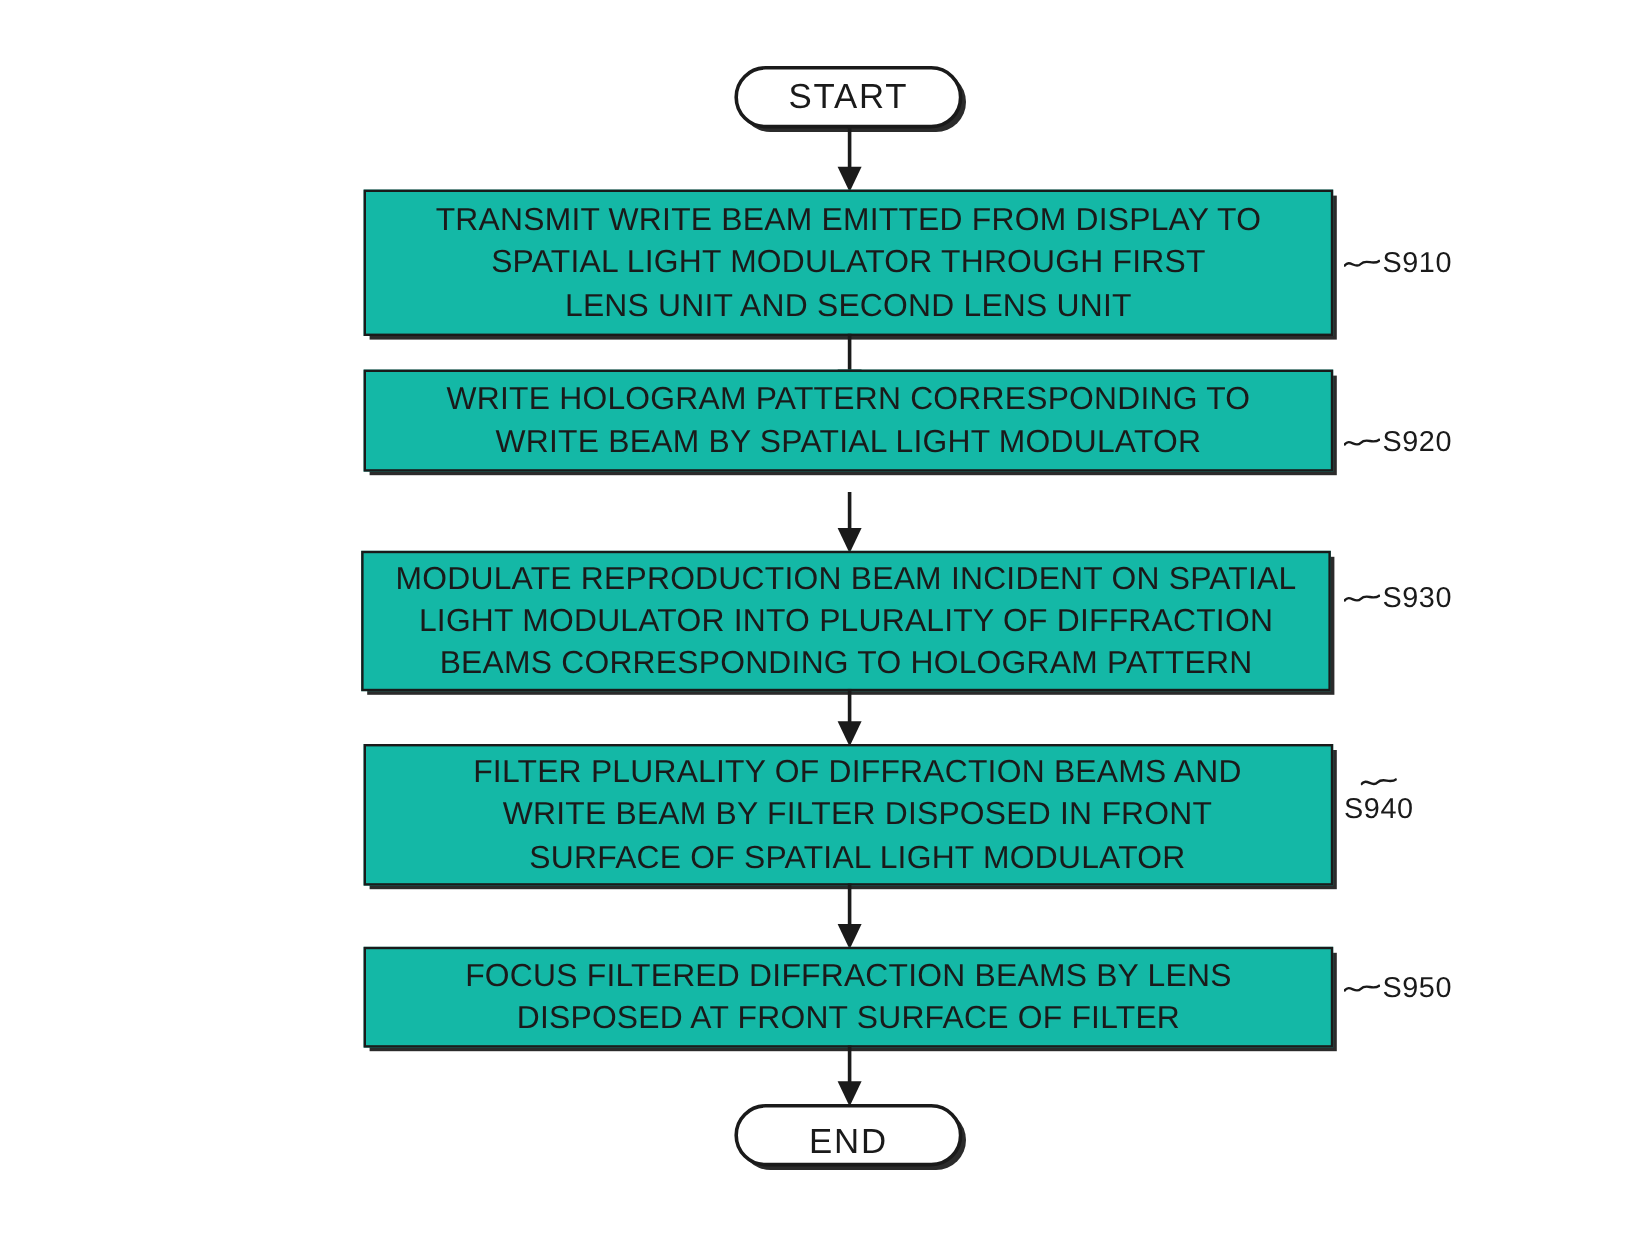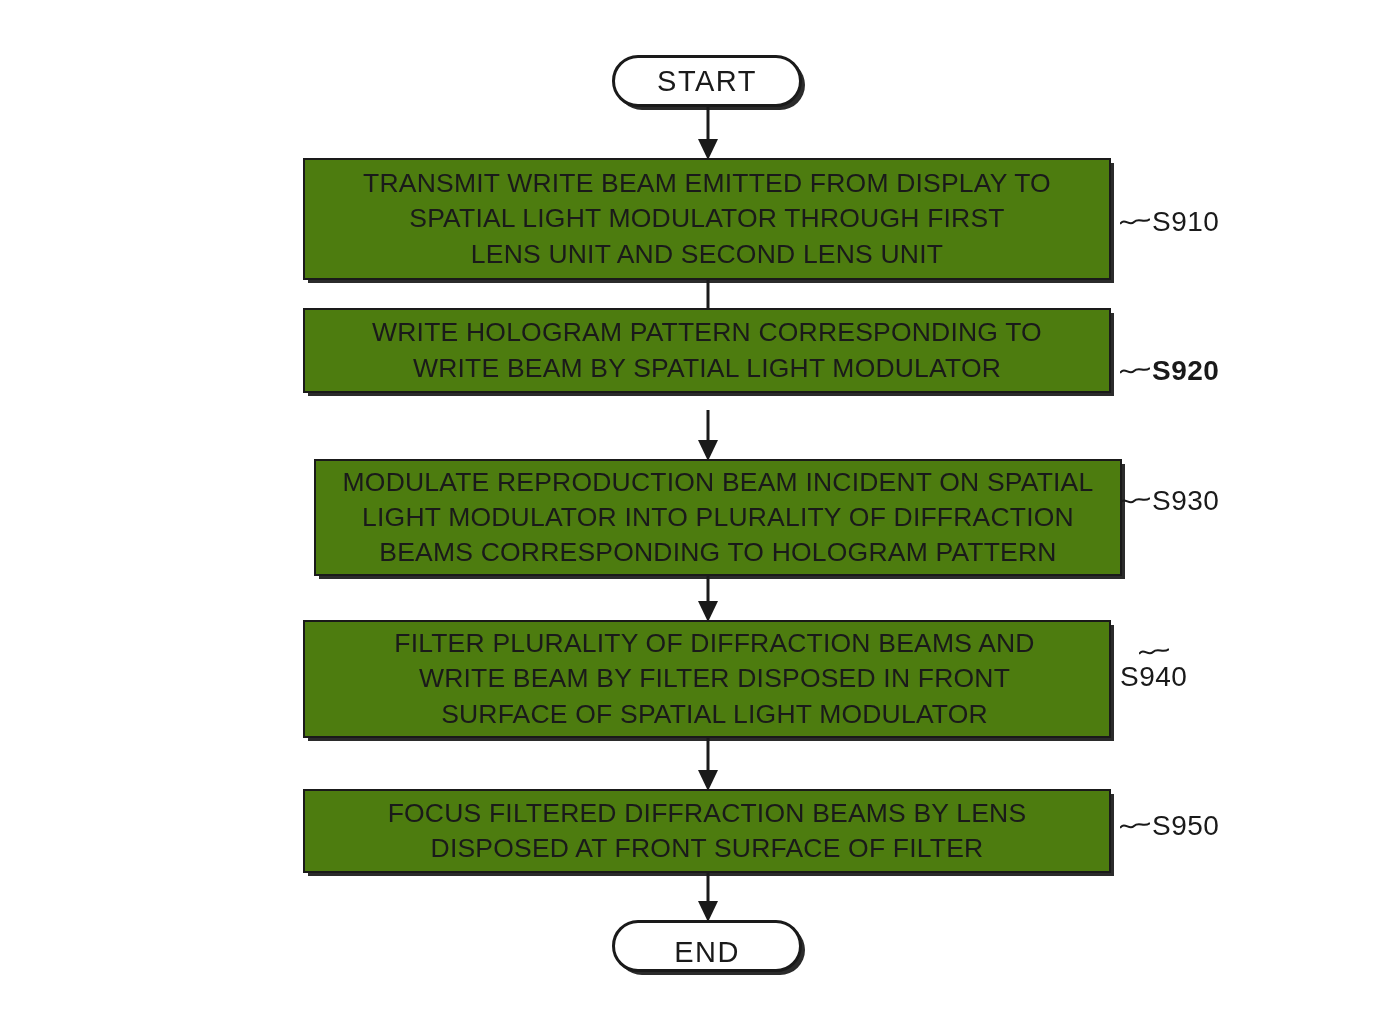--- a/index.html
+++ b/index.html
@@ -53,65 +53,65 @@
     top: 920px;
     width: 190px;
     height: 52px;
     align-items: flex-end;
   }
 
   
   .process-box {
     position: absolute;
     box-sizing: border-box;
-    background: #4d7c0f;
+    background: #14b8a6;
     border: 2px solid #1a1a1a;
     display: flex;
     align-items: center;
     justify-content: center;
     box-shadow: 4px 4px 0 -1px #2b2b2b;
   }
   .process-box .box-text {
     font-size: 26.5px;
     line-height: 1.33;
     color: #1a1a1a;
     text-align: center;
     letter-spacing: 0.2px;
     white-space: pre-line;
     padding: 0 12px;
   }
 
   #process-box-0 { left: 303px; top: 158px; width: 808px; height: 122px; }
   #process-box-1 { left: 303px; top: 308px; width: 808px; height: 85px;  }
-  #process-box-2 { left: 314px; top: 459px; width: 808px; height: 117px; }
+  #process-box-2 { left: 301px; top: 459px; width: 808px; height: 117px; }
   #process-box-3 { left: 303px; top: 620px; width: 808px; height: 118px; padding-left: 15px; }
   #process-box-4 { left: 303px; top: 789px; width: 808px; height: 84px;  }
 
   
   .step-label {
     position: absolute;
     display: flex;
     align-items: center;
     gap: 2px;
     color: #1a1a1a;
   }
   .step-label .squiggle {
     display: block;
     width: 30px;
     height: 14px;
     flex: none;
   }
   .step-label .step-text {
-    font-size: 28px;
+    font-size: 24px;
     letter-spacing: 0.5px;
     white-space: nowrap;
   }
 
   #step-label-0 { left: 1120px; top: 206px; }
-  #step-label-1 { left: 1120px; top: 355px; font-weight: bold; }
+  #step-label-1 { left: 1120px; top: 355px; }
   #step-label-2 { left: 1120px; top: 485px; }
   #step-label-3 { left: 1120px; top: 645px; flex-direction: column; }
   #step-label-4 { left: 1120px; top: 810px; }
 
   
   .connector {
     position: absolute;
     left: 692px;
     width: 32px;
   }

